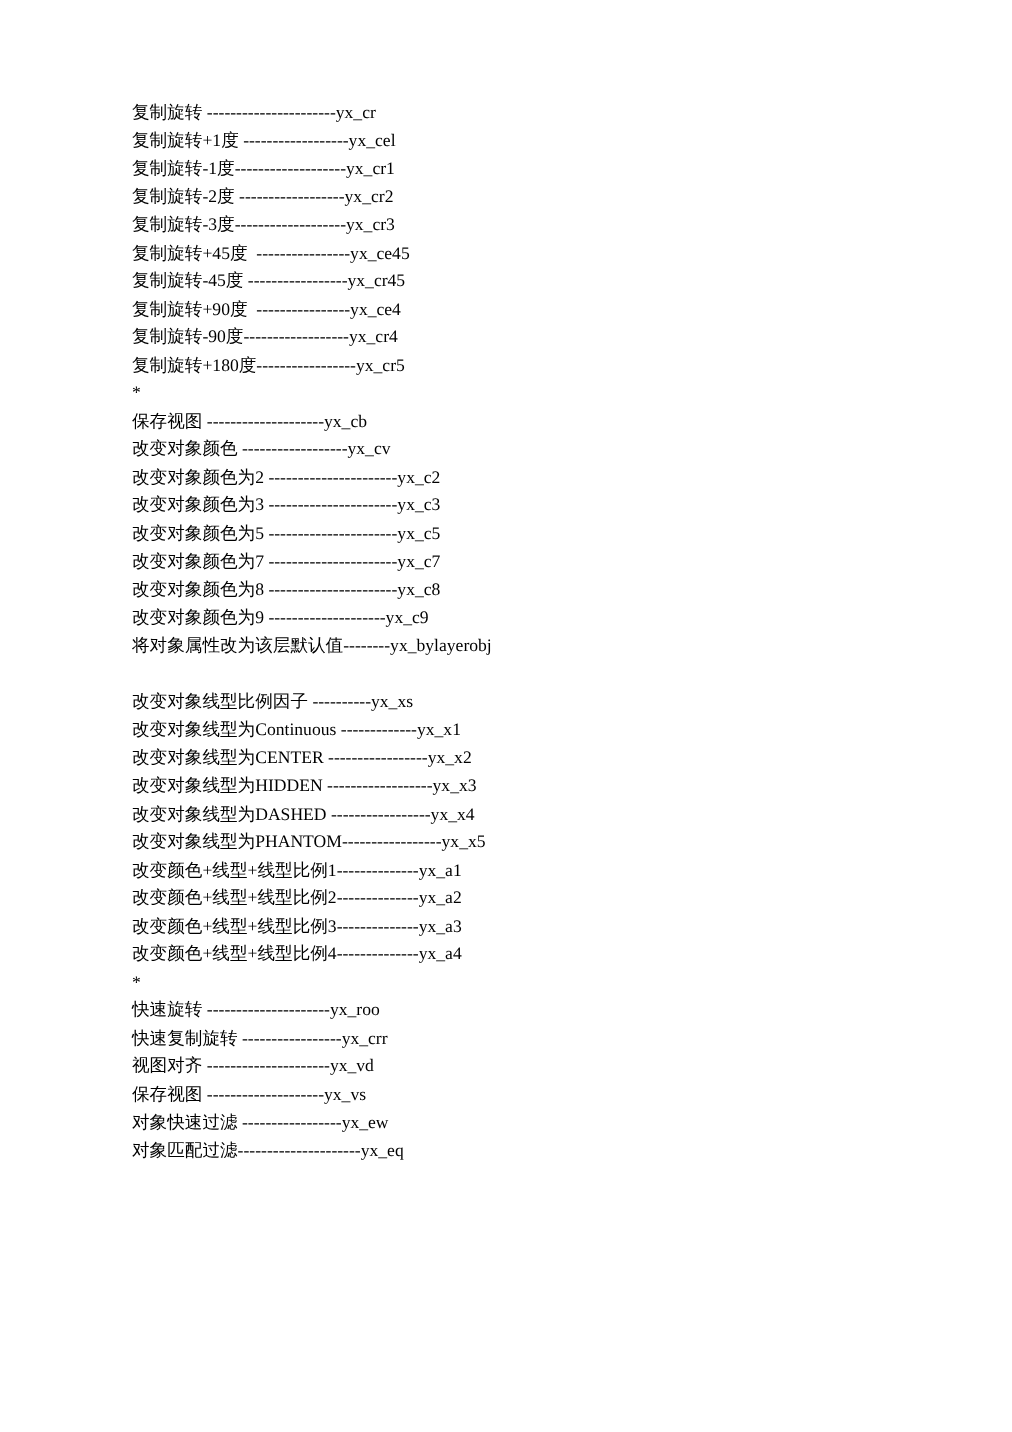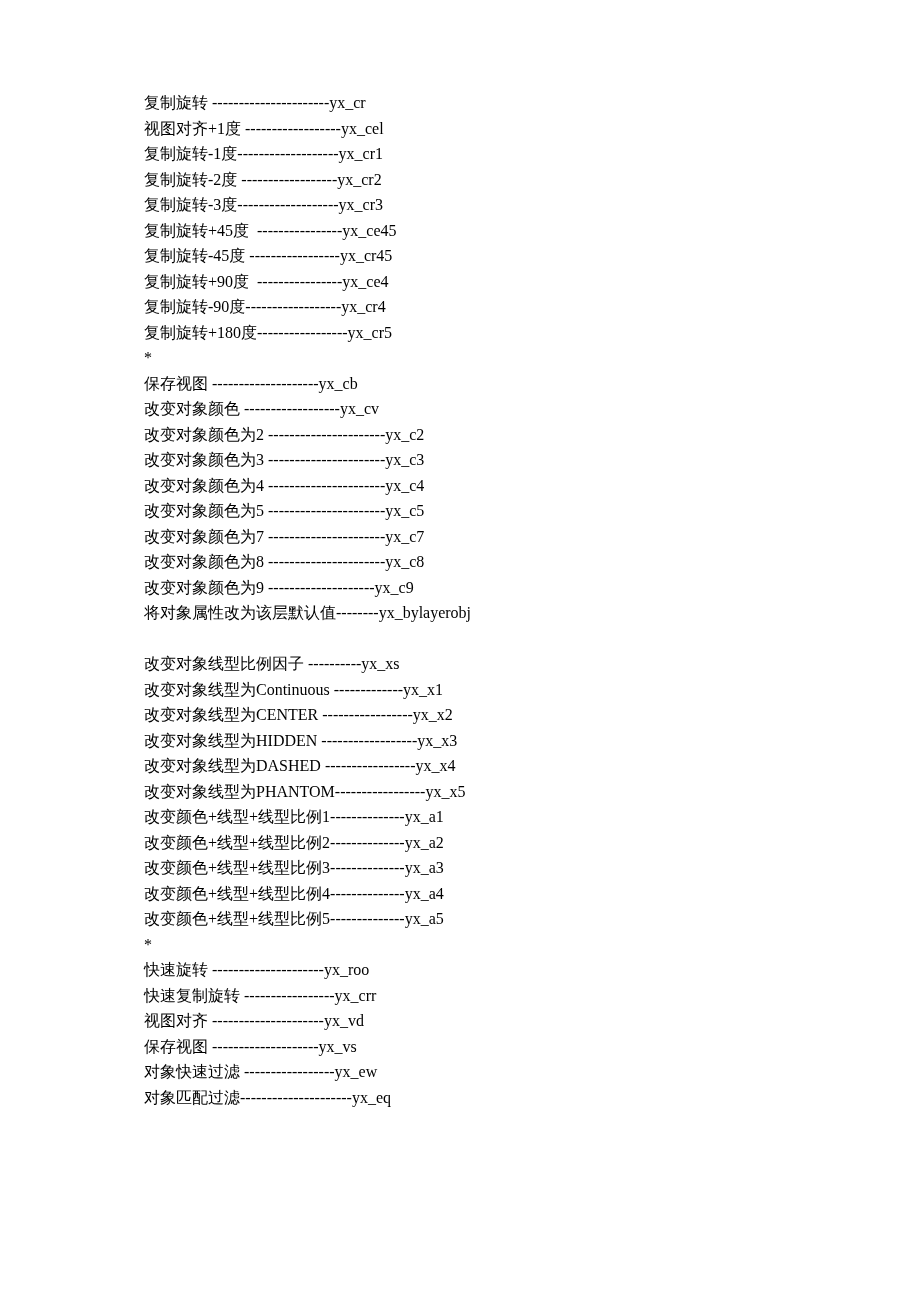--- a/index.html
+++ b/index.html
@@ -7,68 +7,65 @@
     margin: 0;
     padding: 0;
     width: 920px;
     font-family: "SimSun", "宋体", serif;
     font-size: 16px;
     color: #000000;
   }
   .page {
     padding: 90px 0 0 120px;
     width: 700px;
-    margin-left: 24px;
   }
   .line {
     line-height: 25.5px;
     white-space: pre;
     letter-spacing: 0px;
   }
   .blank {
     height: 25.5px;
   }
 </style>
 </head>
 <body>
 
 <div class="page" id="page-container">
     <div class="line">复制旋转 ----------------------yx_cr</div>
-    <div class="line">视图对齐+1度 ------------------yx_cel</div>
+    <div class="line">复制旋转+1度 ------------------yx_cel</div>
     <div class="line">复制旋转-1度-------------------yx_cr1</div>
     <div class="line">复制旋转-2度 ------------------yx_cr2</div>
     <div class="line">复制旋转-3度-------------------yx_cr3</div>
     <div class="line">复制旋转+45度  ----------------yx_ce45</div>
     <div class="line">复制旋转-45度 -----------------yx_cr45</div>
     <div class="line">复制旋转+90度  ----------------yx_ce4</div>
     <div class="line">复制旋转-90度------------------yx_cr4</div>
     <div class="line">复制旋转+180度-----------------yx_cr5</div>
     <div class="line">*</div>
     <div class="line">保存视图 --------------------yx_cb</div>
     <div class="line">改变对象颜色 ------------------yx_cv</div>
     <div class="line">改变对象颜色为2 ----------------------yx_c2</div>
     <div class="line">改变对象颜色为3 ----------------------yx_c3</div>
-    <div class="line">改变对象颜色为4 ----------------------yx_c4</div>
     <div class="line">改变对象颜色为5 ----------------------yx_c5</div>
     <div class="line">改变对象颜色为7 ----------------------yx_c7</div>
     <div class="line">改变对象颜色为8 ----------------------yx_c8</div>
     <div class="line">改变对象颜色为9 --------------------yx_c9</div>
     <div class="line">将对象属性改为该层默认值--------yx_bylayerobj</div>
     <div class="blank"></div>
     <div class="line">改变对象线型比例因子 ----------yx_xs</div>
     <div class="line">改变对象线型为Continuous -------------yx_x1</div>
     <div class="line">改变对象线型为CENTER -----------------yx_x2</div>
     <div class="line">改变对象线型为HIDDEN ------------------yx_x3</div>
     <div class="line">改变对象线型为DASHED -----------------yx_x4</div>
     <div class="line">改变对象线型为PHANTOM-----------------yx_x5</div>
     <div class="line">改变颜色+线型+线型比例1--------------yx_a1</div>
     <div class="line">改变颜色+线型+线型比例2--------------yx_a2</div>
     <div class="line">改变颜色+线型+线型比例3--------------yx_a3</div>
     <div class="line">改变颜色+线型+线型比例4--------------yx_a4</div>
-    <div class="line">改变颜色+线型+线型比例5--------------yx_a5</div>
     <div class="line">*</div>
     <div class="line">快速旋转 ---------------------yx_roo</div>
     <div class="line">快速复制旋转 -----------------yx_crr</div>
     <div class="line">视图对齐 ---------------------yx_vd</div>
     <div class="line">保存视图 --------------------yx_vs</div>
     <div class="line">对象快速过滤 -----------------yx_ew</div>
     <div class="line">对象匹配过滤---------------------yx_eq</div>
   </div>
 
 </body></html>

